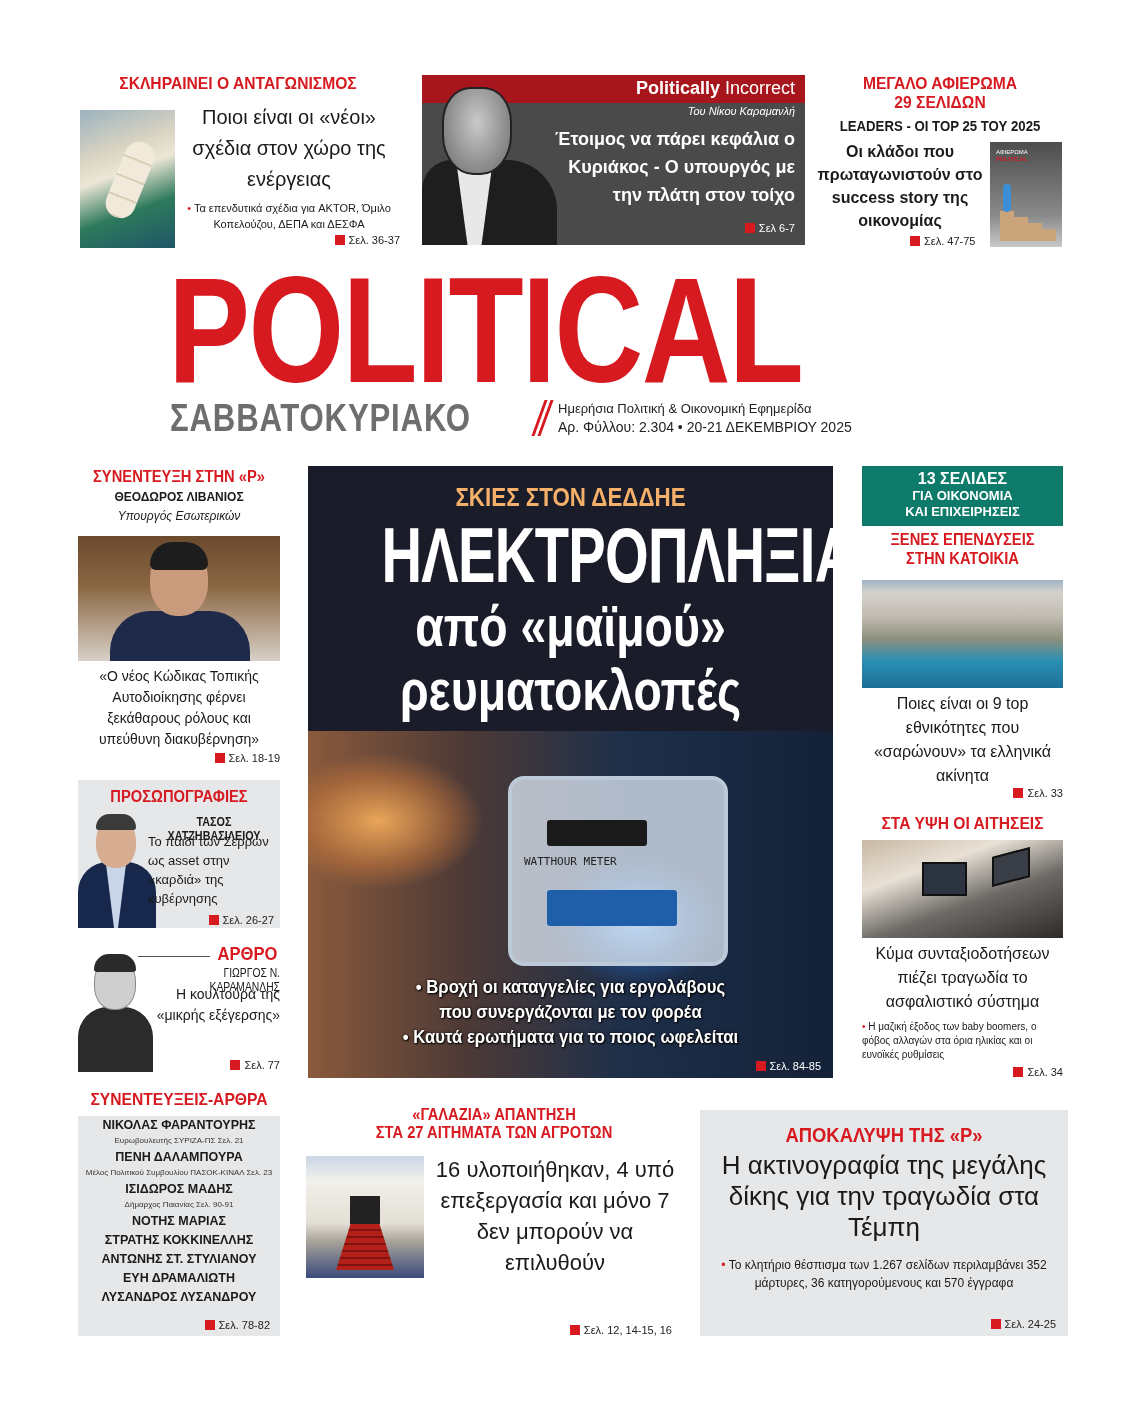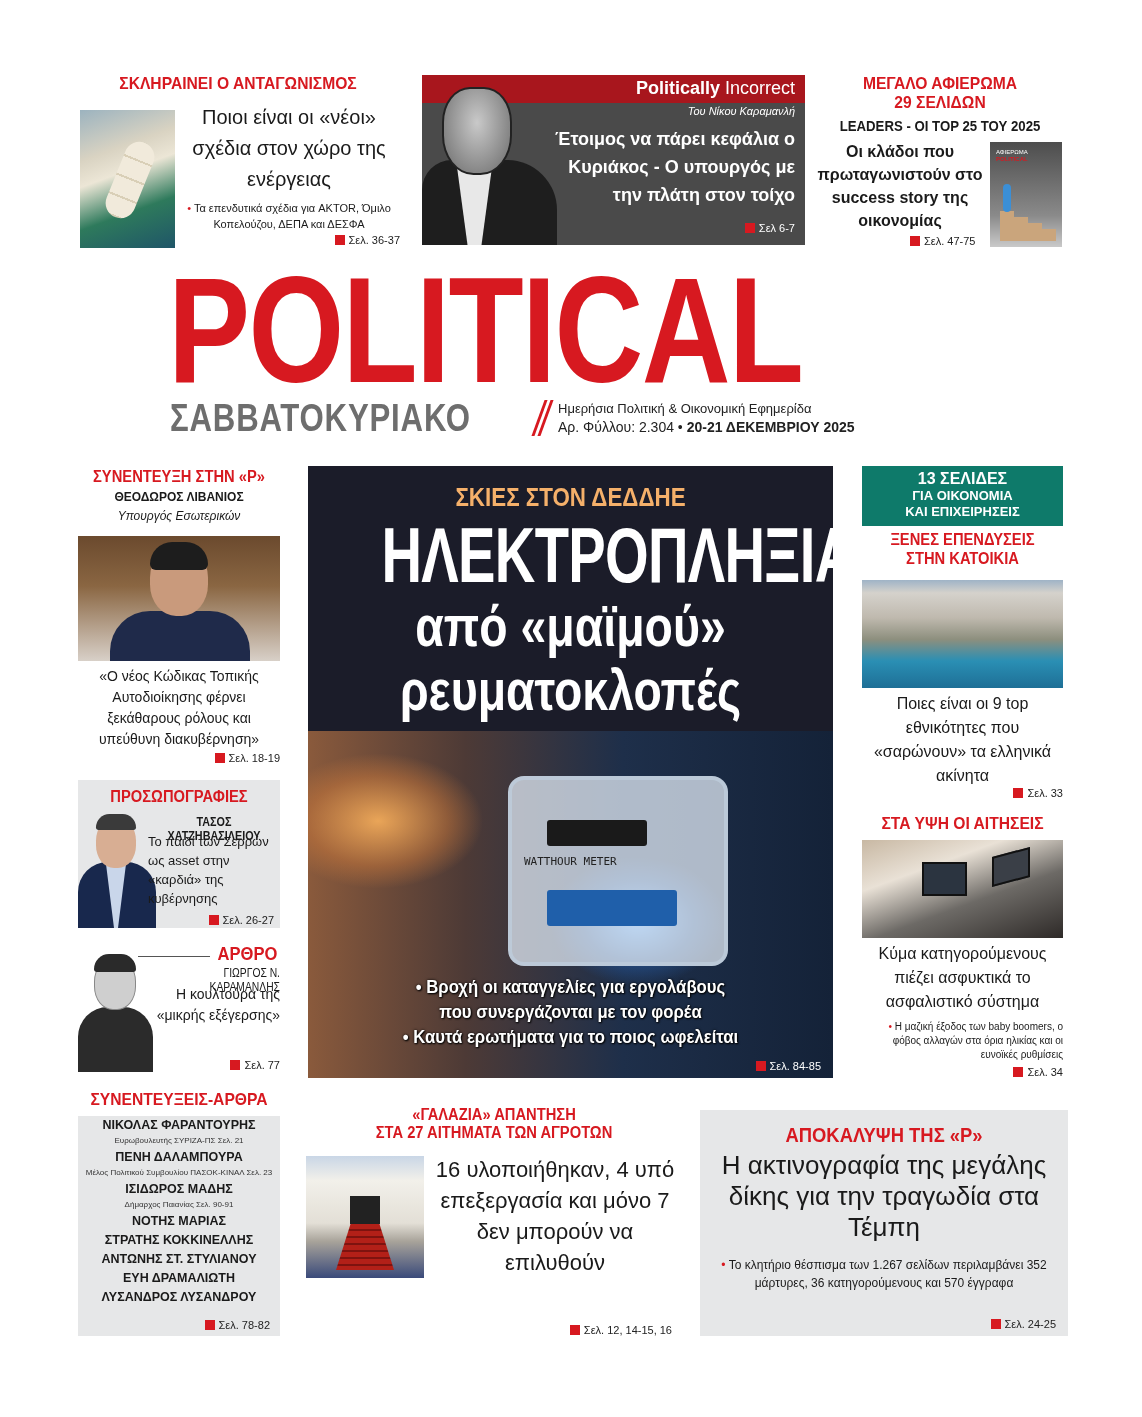--- a/index.html
+++ b/index.html
@@ -46,21 +46,21 @@
   #top-right .cover .t2 { position:absolute; left:6px; top:14px; color:#d71920; font-size:6px; font-weight:bold; }
   #top-right .cover .blk { position:absolute; bottom:6px; background:#caa57c; }
 
   
   #masthead-title { left: 168px; top: 268px; width: 800px; height: 125px; font-family: "Liberation Sans", sans-serif; font-weight: bold; font-size: 150px; line-height: 125px; color: #d71920; letter-spacing: -2px; transform: scaleX(0.82); transform-origin: left top; }
   #masthead-sub { left: 170px; top: 398px; height: 40px; font-weight: bold; font-size: 38px; line-height: 40px; color: #6e6e6e; letter-spacing: 1px; transform: scaleX(0.82); transform-origin: left top; }
   #masthead-slash { left: 536px; top: 400px; width: 14px; height: 36px; }
   #masthead-slash span { position: absolute; top: 0; width: 3px; height: 36px; background: #d71920; transform: skewX(-20deg); }
   #masthead-info { left: 558px; top: 400px; font-size: 13px; line-height: 18px; color: #222; }
   #masthead-info .issue { font-size: 14px; }
-  #masthead-info .date { font-weight: bold; }
+  #masthead-info .date { font-weight: normal; }
 
   
   #interview { left: 78px; top: 468px; width: 202px; height: 300px; }
   #interview .kicker { position:absolute; left:0; top:0; width:202px; text-align:center; font-size:16px; }
   #interview .name { position:absolute; left:0; top:22px; width:202px; text-align:center; font-size:12px; font-weight:bold; }
   #interview .role { position:absolute; left:0; top:41px; width:202px; text-align:center; font-size:12px; font-style:italic; }
   #interview .img { position:absolute; left:0; top:68px; width:202px; height:125px; background: linear-gradient(180deg,#6b4a2e 0%,#8a6642 40%,#d8d0c8 100%); }
   #interview .img .face { position:absolute; left:72px; top:10px; width:58px; height:70px; border-radius:45%; background:#c99a7c; }
   #interview .img .hair { position:absolute; left:72px; top:6px; width:58px; height:28px; border-radius:30px 30px 8px 8px; background:#1d1d1d; }
   #interview .img .suit { position:absolute; left:32px; top:75px; width:140px; height:50px; background:#1f2a4a; border-radius:40px 40px 0 0; }
@@ -145,21 +145,21 @@
     background: linear-gradient(180deg,#9fb3c6 0%,#d5d2cc 12%,#bfb9ae 35%,#8d8f7e 55%,#2a8fb4 75%,#1e6f96 100%); }
   #realestate .headline { position:absolute; left:0; top:162px; width:201px; text-align:center; font-size:16px; line-height:24px; }
   #realestate .page-ref { position:absolute; right:0; top:257px; }
 
   #pensions { left: 862px; top: 812px; width: 201px; height: 270px; }
   #pensions .kicker { position:absolute; left:0; top:2px; width:201px; text-align:center; font-size:17px; }
   #pensions .img { position:absolute; left:0; top:28px; width:201px; height:98px; background: linear-gradient(160deg,#c8b8a3 0%,#e9e1d6 30%,#6d6a66 60%,#2e2a28 100%); }
   #pensions .img .lap1 { position:absolute; left:60px; top:22px; width:45px; height:34px; background:#2b3440; border:2px solid #111; }
   #pensions .img .lap2 { position:absolute; left:130px; top:12px; width:38px; height:30px; background:#3a3f47; border:2px solid #111; transform: skewY(-15deg); }
   #pensions .headline { position:absolute; left:0; top:130px; width:201px; text-align:center; font-size:16px; line-height:24px; }
-  #pensions .sub { position:absolute; left:0; top:208px; width:201px; text-align:right; font-size:10px; line-height:14px; }
+  #pensions .sub { position:absolute; left:0; top:208px; width:201px; text-align:left; font-size:10px; line-height:14px; }
   #pensions .page-ref { position:absolute; right:0; top:254px; }
 </style>
 </head>
 <body>
 
 <div id="top-left" class="abs">
   <div class="kicker">ΣΚΛΗΡΑΙΝΕΙ Ο ΑΝΤΑΓΩΝΙΣΜΟΣ</div>
   <div class="img photo"></div>
   <div class="headline">Ποιοι είναι οι «νέοι» σχέδια στον χώρο της ενέργειας</div>
   <div class="sub bullet">Τα επενδυτικά σχέδια για AKTOR, Όμιλο Κοπελούζου, ΔΕΠΑ και ΔΕΣΦΑ</div>
@@ -345,21 +345,21 @@
       <span>Σελ. 33</span>
     </div>
 </div>
 
 <div id="pensions" class="abs">
   <div class="kicker">ΣΤΑ ΥΨΗ ΟΙ ΑΙΤΗΣΕΙΣ</div>
   <div class="img photo">
       <div class="lap1"></div>
       <div class="lap2"></div>
     </div>
-  <div class="headline">Κύμα κατηγορούμενους πιέζει ασφυκτικά το ασφαλιστικό σύστημα</div>
+  <div class="headline">Κύμα συνταξιοδοτήσεων πιέζει τραγωδία το ασφαλιστικό σύστημα</div>
   <div class="sub bullet">Η μαζική έξοδος των baby boomers, ο φόβος αλλαγών στα όρια ηλικίας και οι ευνοϊκές ρυθμίσεις</div>
   <div class="page-ref">
       <span class="sq"></span>
       <span>Σελ. 34</span>
     </div>
 </div>
 
 <div id="farmers" class="abs">
   <div class="kicker">
       <div>«ΓΑΛΑΖΙΑ» ΑΠΑΝΤΗΣΗ</div>

